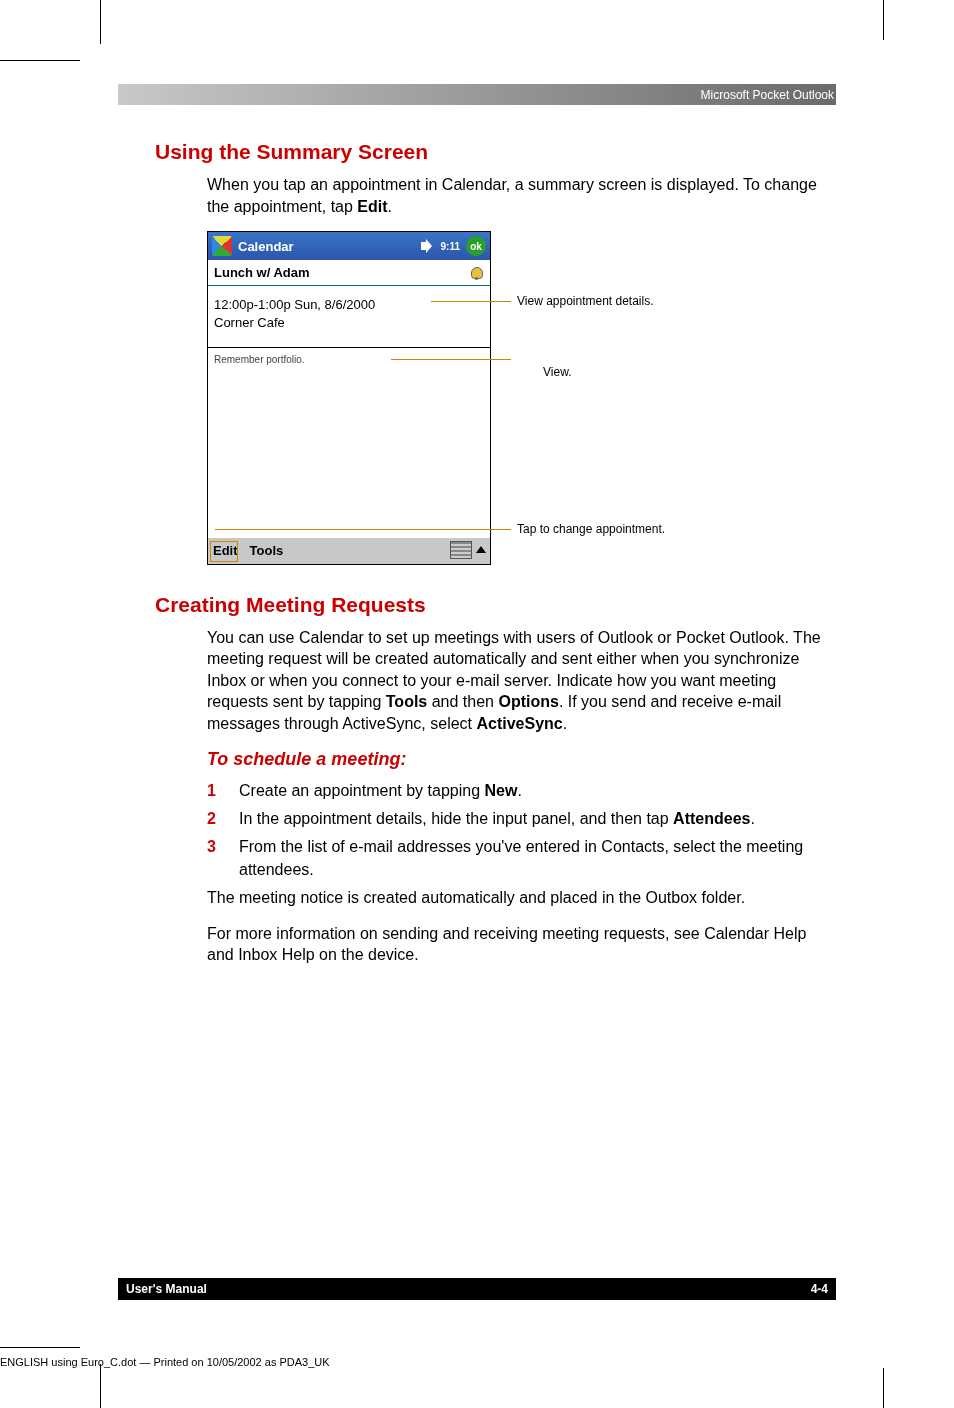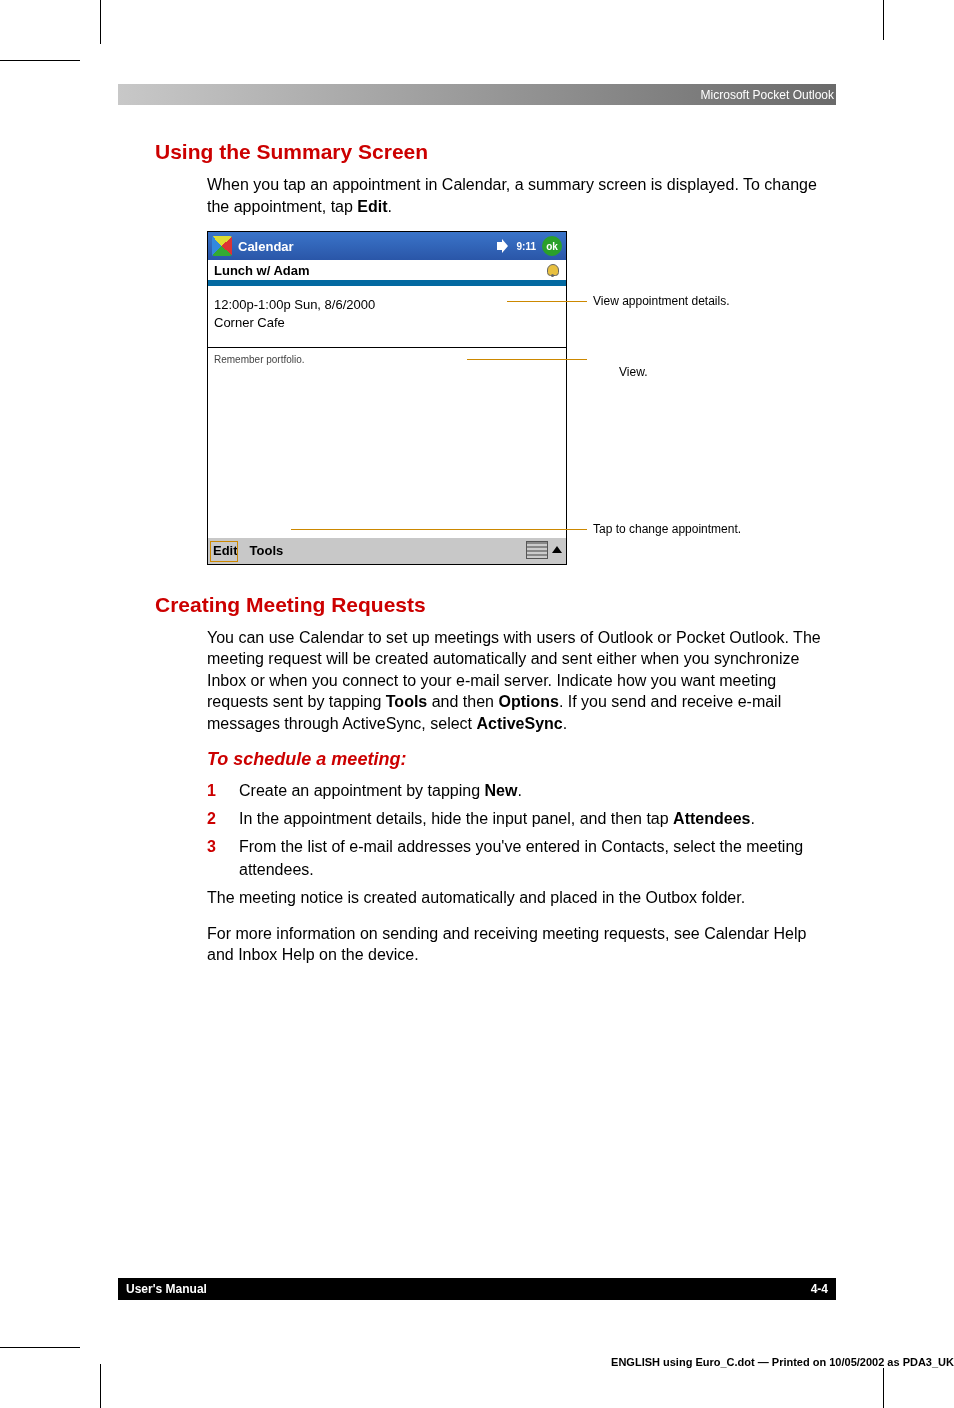--- a/index.html
+++ b/index.html
@@ -24,33 +24,33 @@
     background: linear-gradient(to right, #c8c8c8, #6a6a6a);
     color: #fff; font-size: 12px; display: flex; align-items: center; justify-content: flex-end; padding-right: 2px; }
 
   .content { position: absolute; top: 140px; left: 155px; width: 680px; }
   h2.red { color: #cc0000; font-size: 21px; font-weight: bold; margin-bottom: 10px; }
   .para { font-size: 16px; color: #000; line-height: 1.35; margin-left: 52px; margin-bottom: 14px; }
   .para b { font-weight: bold; }
 
   
   .shot-wrap { margin-left: 52px; margin-top: 10px; display: flex; align-items: flex-start; }
-  .shot { width: 360px; border: 1px solid #000; background: #fff; position: relative; }
+  .shot { width: 284px; border: 1px solid #000; background: #fff; position: relative; }
   .titlebar { height: 28px; background: linear-gradient(to bottom, #3a74c9, #2a56a8); display: flex; align-items: center; padding: 0 4px; gap: 6px; }
   .winflag { width: 20px; height: 20px; background:
     conic-gradient(from 45deg, #d33 0 25%, #3a3 0 50%, #38d 0 75%, #dd3 0 100%);
     border-radius: 2px; }
   .titletext { color: #fff; font-weight: bold; font-size: 13px; flex: 1; }
   .speaker { width: 14px; height: 14px; display: inline-block; position: relative; }
   .speaker::before { content: ""; position: absolute; left: 0; top: 3px; width: 5px; height: 8px; background: #fff; }
   .speaker::after { content: ""; position: absolute; left: 5px; top: 0; width: 0; height: 0; border-top: 7px solid transparent; border-bottom: 7px solid transparent; border-left: 6px solid #fff; }
   .clock { color: #fff; font-size: 10px; font-weight: bold; }
   .okbtn { width: 20px; height: 20px; border-radius: 50%; background: #2aa02a; color: #fff; font-size: 10px; font-weight: bold; display: flex; align-items: center; justify-content: center; text-align: center; }
 
-  .subj-row { height: 26px; border-bottom: 6px solid #0369a1; display: flex; align-items: center; padding: 0 6px; justify-content: space-between; font-family: Tahoma, sans-serif; }
+  .subj-row { height: 26px; border-bottom: 1px solid #0369a1; display: flex; align-items: center; padding: 0 6px; justify-content: space-between; font-family: Tahoma, sans-serif; }
   .subj-row .subj { font-size: 13px; font-weight: bold; }
   .bell { width: 16px; height: 16px; position: relative; }
   .bell::before { content: ""; position: absolute; left: 3px; top: 2px; width: 10px; height: 10px; background: #e8c040; border-radius: 50% 50% 30% 30%; border: 1px solid #666; }
   .bell::after { content: ""; position: absolute; left: 7px; top: 12px; width: 3px; height: 3px; background: #666; border-radius: 50%; }
 
   .details { border-bottom: 1px solid #000; padding: 10px 6px 14px; font-family: Tahoma, sans-serif; font-size: 13px; color: #000; }
   .details div { line-height: 1.4; }
   .notes { height: 190px; padding: 6px; font-family: Tahoma, sans-serif; font-size: 10px; color: #444; }
 
   .menubar { height: 26px; background: #c8c8c8; display: flex; align-items: center; padding: 0 5px; gap: 12px; font-family: Tahoma, sans-serif; font-size: 13px; font-weight: bold; position: relative; }
@@ -67,21 +67,21 @@
   .h3-red { color: #cc0000; font-style: italic; font-weight: bold; font-size: 18px; margin-left: 52px; margin-top: 14px; margin-bottom: 10px; }
 
   ol.steps { list-style: none; margin-left: 52px; }
   ol.steps li { display: flex; gap: 16px; font-size: 16px; line-height: 1.4; margin-bottom: 6px; }
   ol.steps li .num { color: #cc0000; font-weight: bold; min-width: 16px; }
   ol.steps li .txt { flex: 1; }
 
   .footer-bar { position: absolute; bottom: 108px; left: 118px; width: 718px; height: 22px; background: #000; color: #fff; font-size: 12px; display: flex; align-items: center; justify-content: space-between; padding: 0 8px; }
   .footer-bar .ft { font-weight: bold; }
 
-  .bottom-note { position: absolute; bottom: 40px; left: 0; width: 954px; text-align: right; font-size: 11px; color: #000; font-weight: bold; }
+  .bottom-note { position: absolute; bottom: 40px; left: 0; width: 954px; text-align: left; font-size: 11px; color: #000; }
 </style>
 </head>
 <body>
 
 <div class="page">
 
   <div class="crop top-h"></div>
   <div class="crop top-v"></div>
   <div class="crop right-v"></div>
   <div class="crop bot-h"></div>

